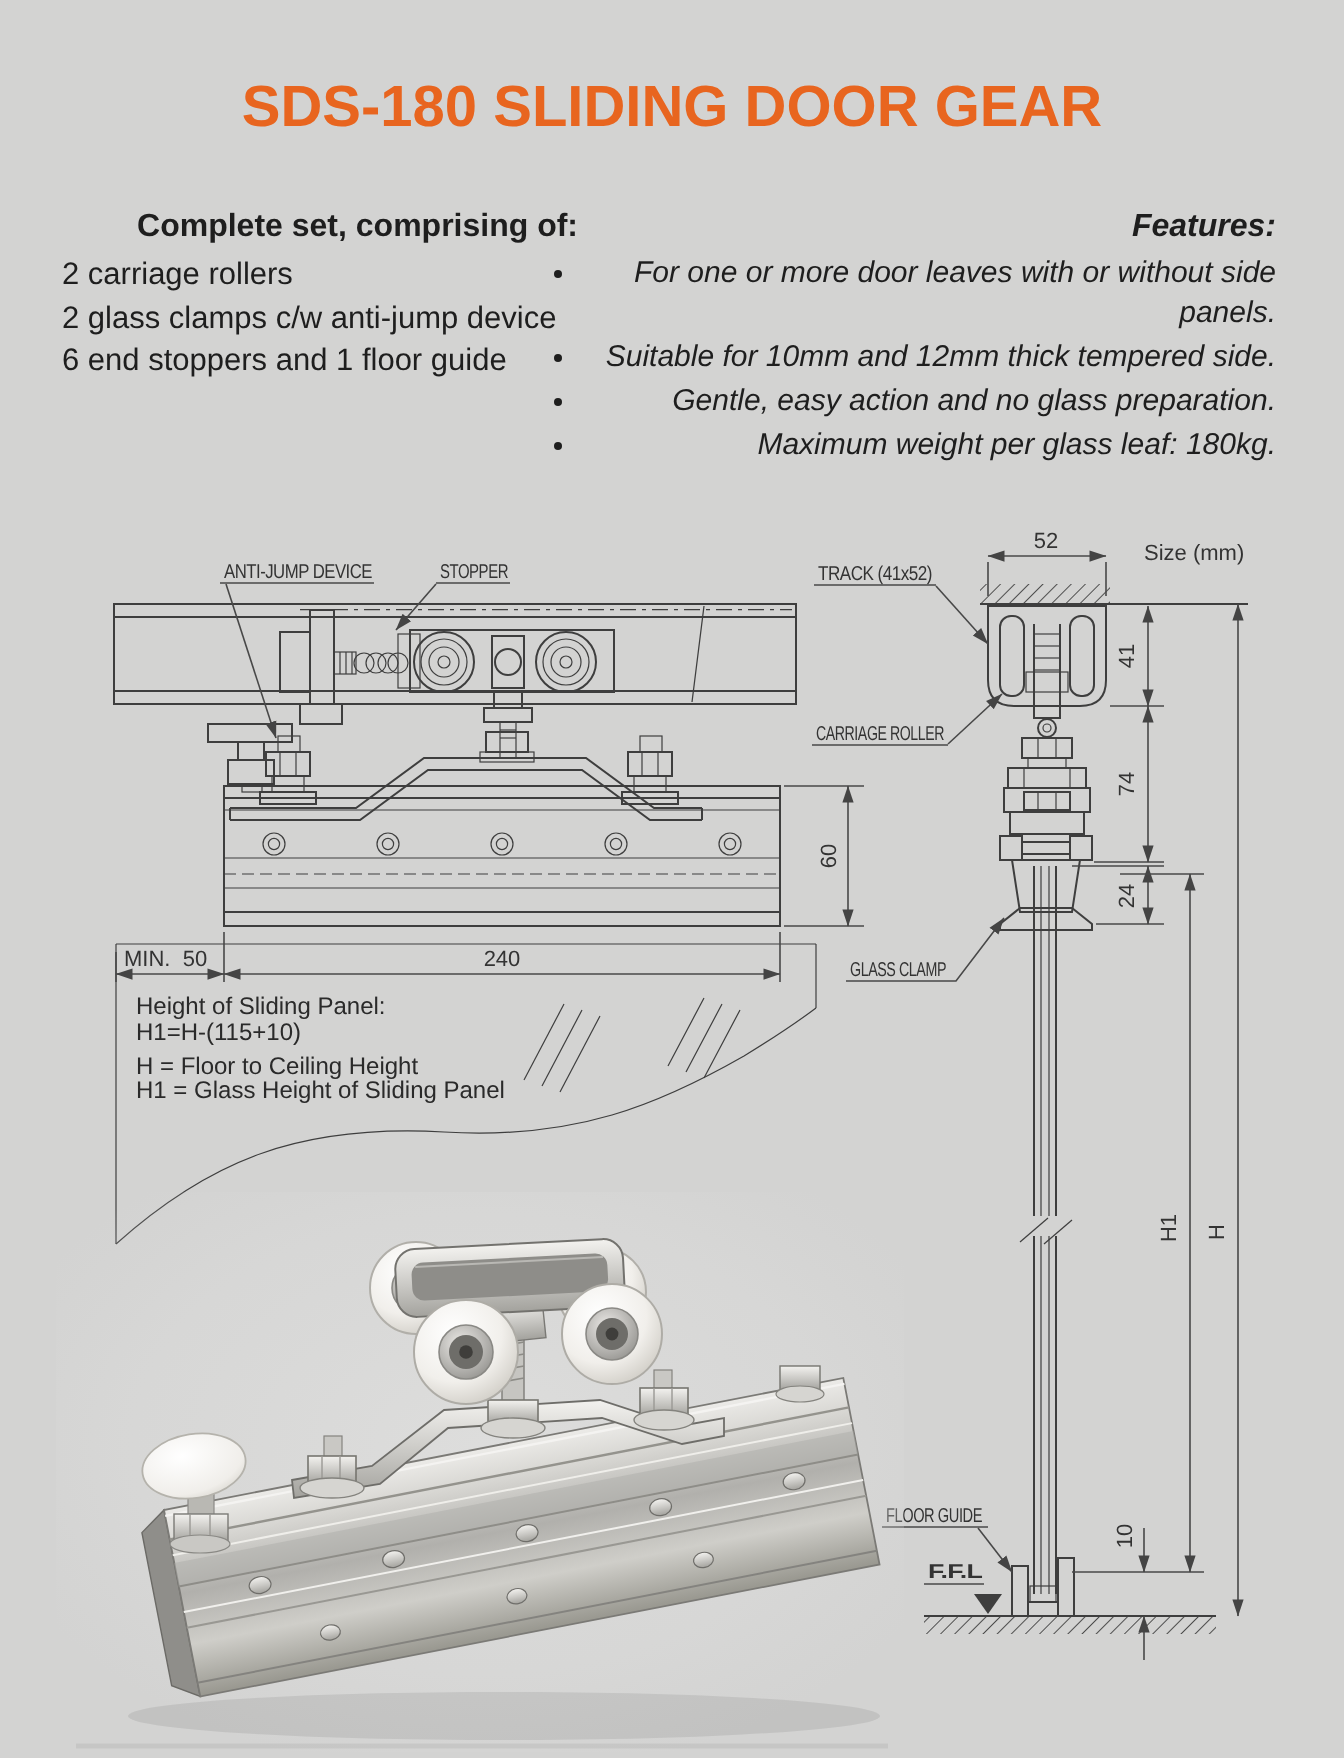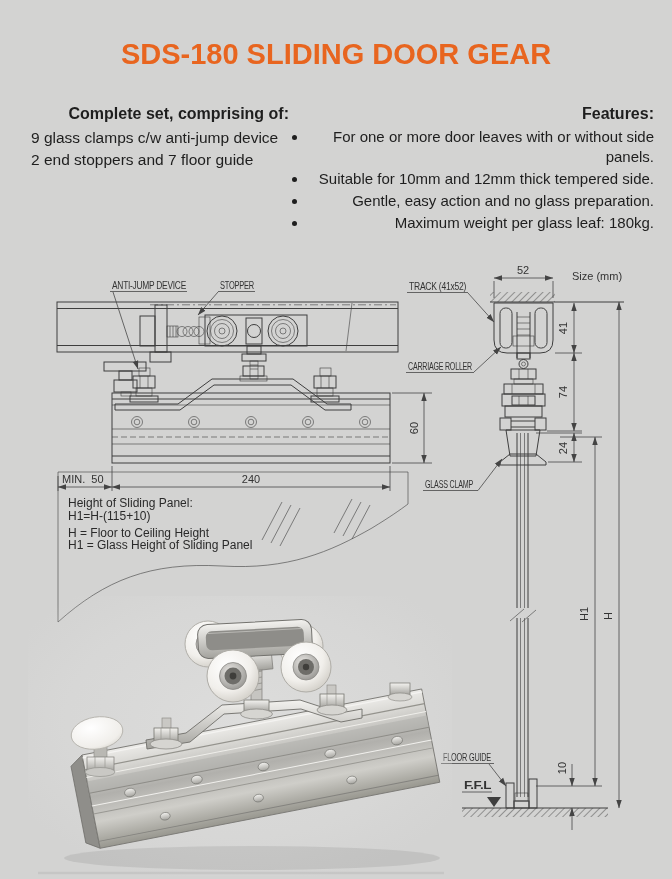--- a/index.html
+++ b/index.html
@@ -2,21 +2,21 @@
 <html><head>
 <meta charset="utf-8">
 <style>
   html,body{margin:0;padding:0;}
   body{width:672px;height:879px;background:#d3d3d2;overflow:hidden;
        font-family:"Liberation Sans",sans-serif;color:#1e1e1e;position:relative;}
   .page{position:absolute;inset:0;width:588px;height:879px;}
   .title{position:absolute;left:0;top:38px;width:672px;text-align:center;
          font-size:29px;font-weight:bold;letter-spacing:0;}
   .col-left{position:absolute;left:31px;top:104px;width:258px;}
-  .col-right{position:absolute;left:292px;top:104px;width:362px;}
+  .col-right{position:absolute;left:276px;top:104px;width:362px;font-style:italic;}
   .h{font-size:16px;font-weight:bold;margin:0 0 3px 0;line-height:20px;text-align:right;}
   .itemlist div{font-size:15.5px;line-height:21.5px;}
   ul.feat{margin:2px 0 0 0;padding:0 0 0 16px;list-style:disc outside;text-align:right;}
   ul.feat li{font-size:15px;line-height:20px;margin:0 0 2px 0;padding-left:2px;}
   svg{position:absolute;left:0;top:0;}
   .cad{font-family:"Liberation Sans",sans-serif;font-size:10px;fill:#333;letter-spacing:-0.3px;}
   .cadn{font-family:"Liberation Sans",sans-serif;font-size:11px;fill:#333;}
   .note{font-family:"Liberation Sans",sans-serif;font-size:12px;fill:#2a2a2a;}
   .ln{stroke:#3e3e3e;fill:none;stroke-width:1;}
   .tn{stroke:#3e3e3e;fill:none;stroke-width:.6;}
@@ -25,22 +25,23 @@
 </head>
 <body>
 
 <div class="page">
 
   <div class="title" style="color:#E8651F;">SDS-180 SLIDING DOOR GEAR</div>
 
   <div class="col-left">
     <p class="h">Complete set, comprising of:</p>
     <div class="itemlist">
-      <div>9 glass clamps c/w anti-jump device</div>
-      <div>2 end stoppers and 7 floor guide</div>
+      <div>2 carriage rollers</div>
+      <div>2 glass clamps c/w anti-jump device</div>
+      <div>6 end stoppers and 1 floor guide</div>
     </div>
   </div>
 
   <div class="col-right">
     <p class="h">Features:</p>
     <ul class="feat">
       <li>For one or more door leaves with or without side panels.</li>
       <li>Suitable for 10mm and 12mm thick tempered side.</li>
       <li>Gentle, easy action and no glass preparation.</li>
       <li>Maximum weight per glass leaf: 180kg.</li>

